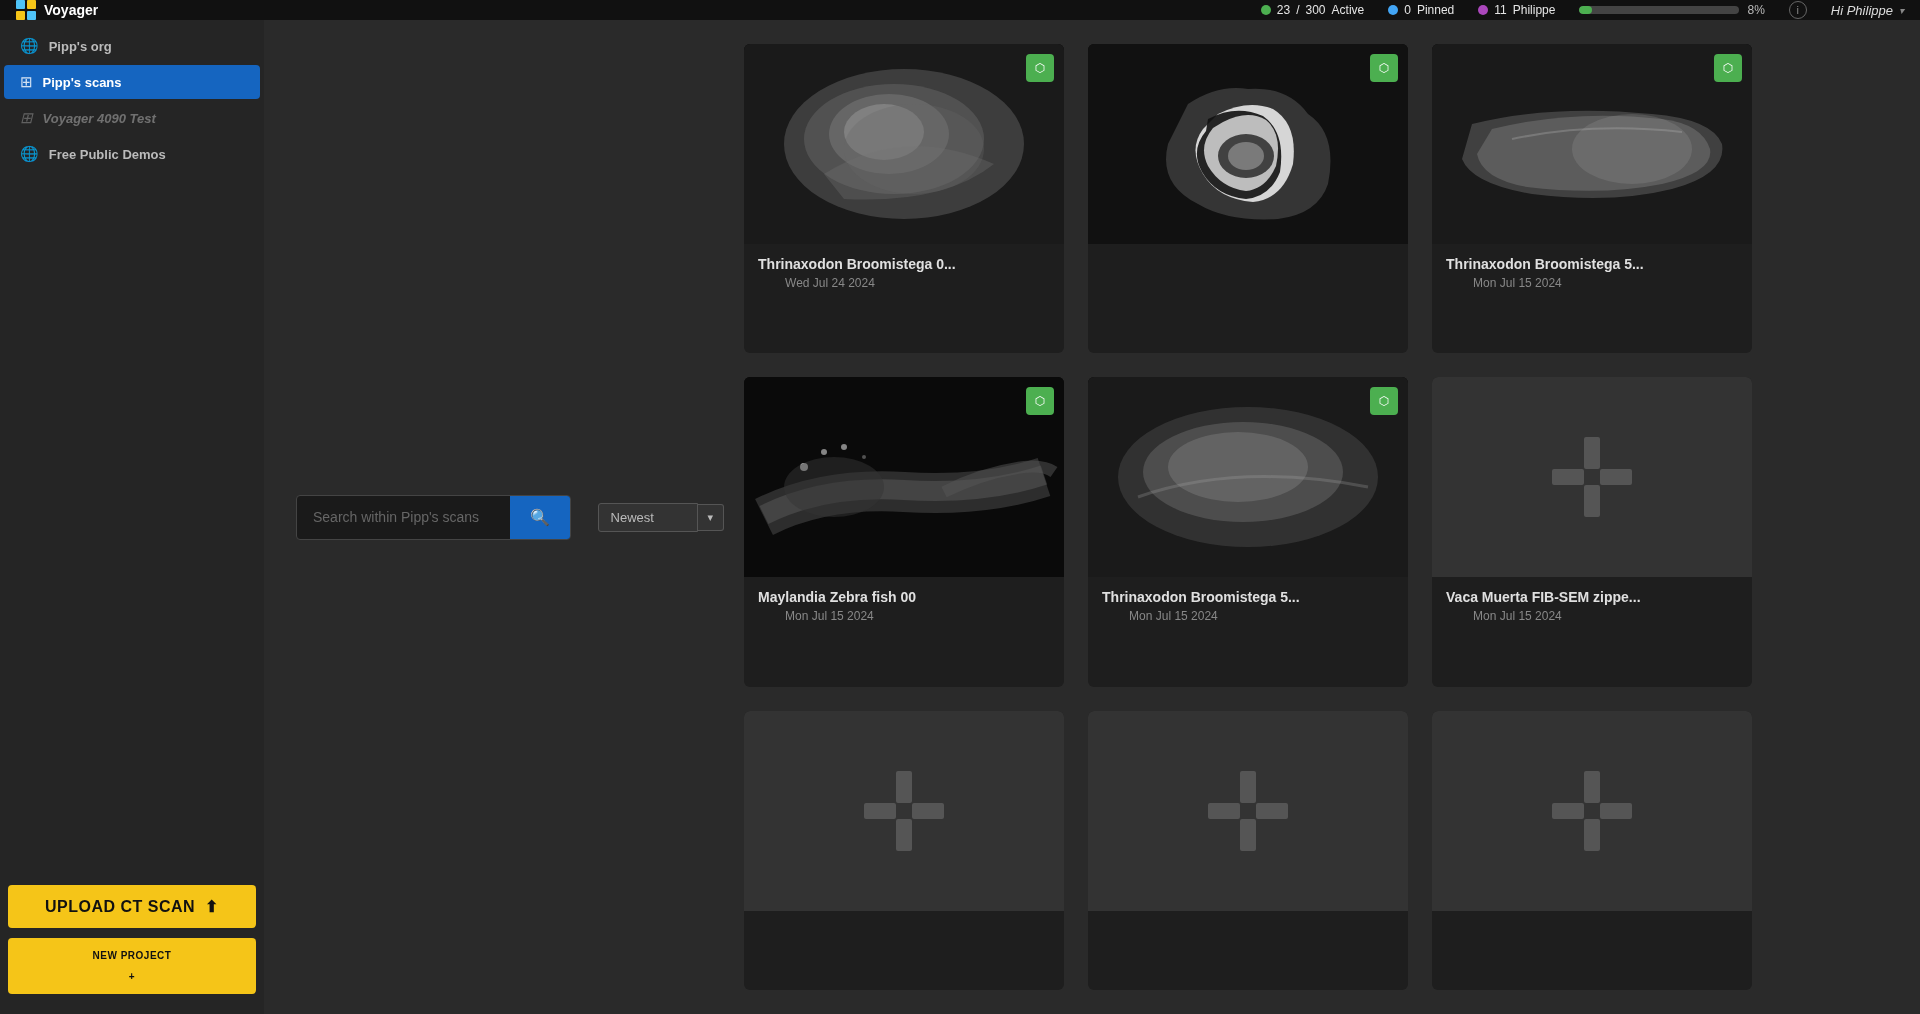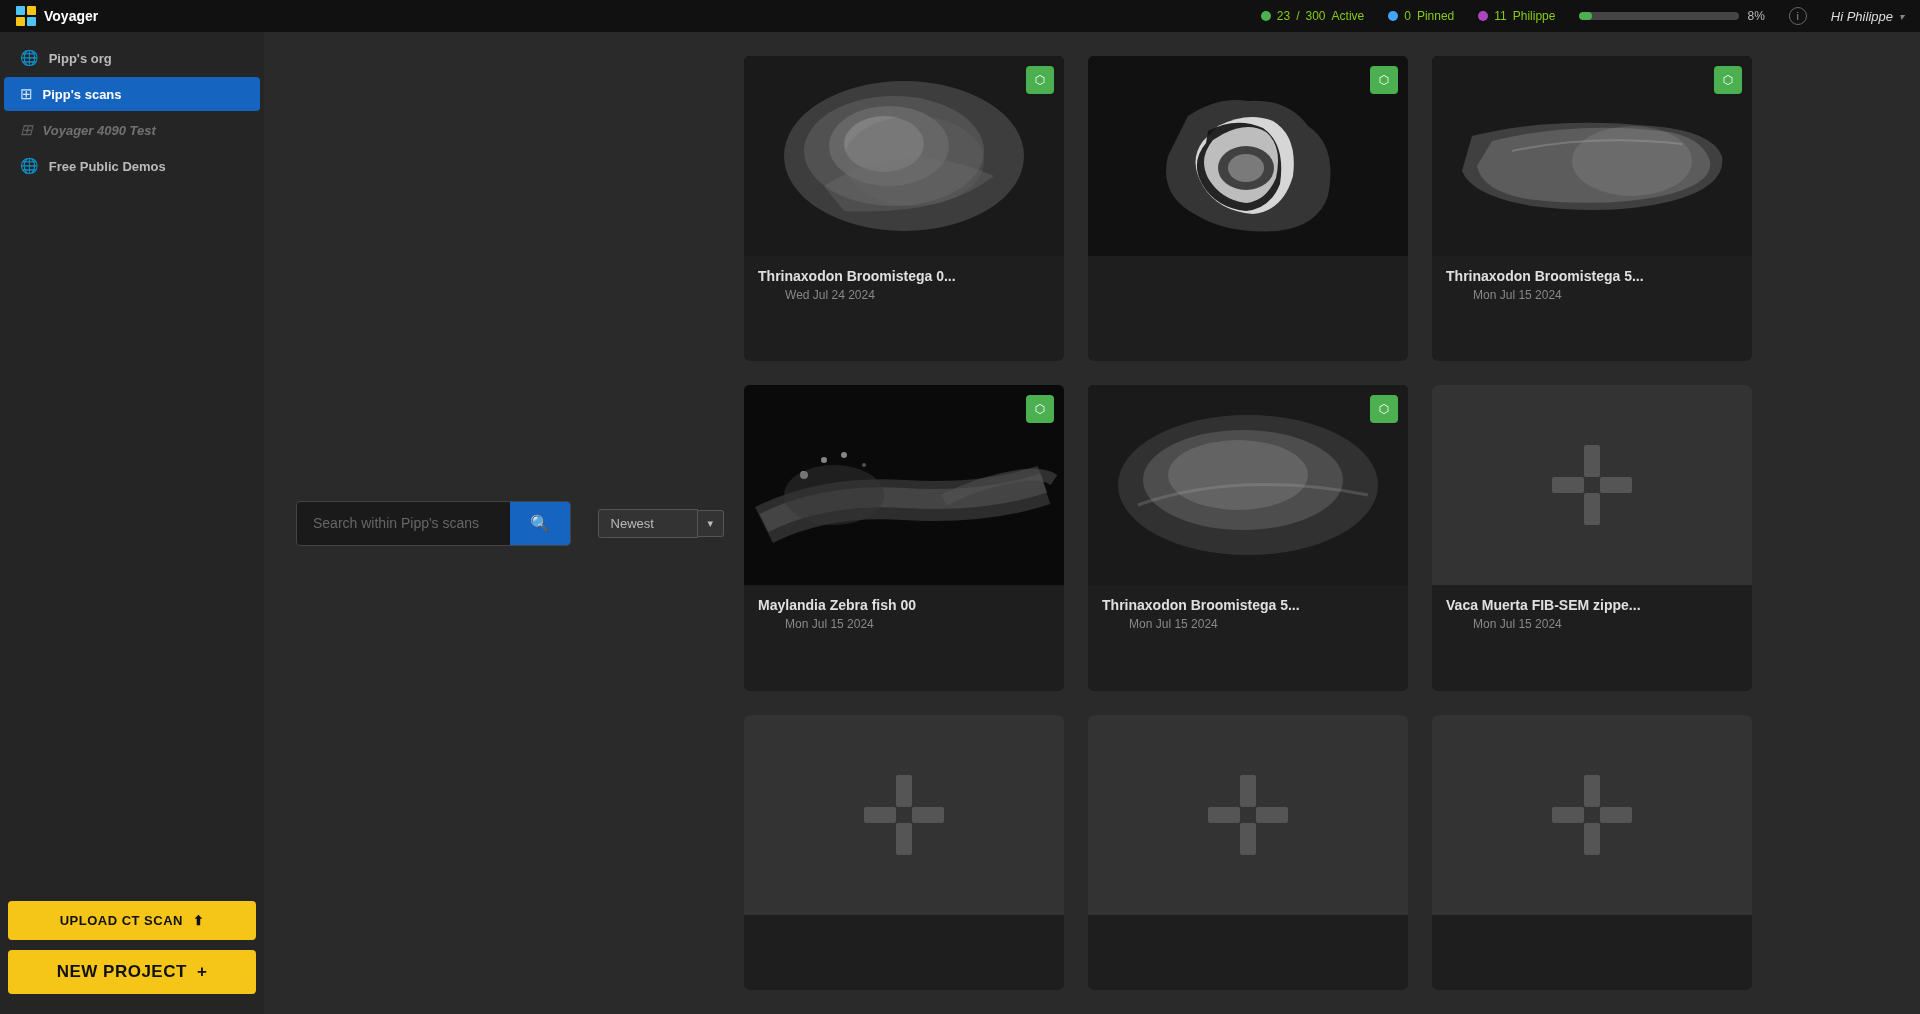--- a/index.html
+++ b/index.html
@@ -10,21 +10,21 @@
       font-size: 13px;
       height: 1014px;
       width: 1920px;
       overflow: hidden;
       display: flex;
       flex-direction: column;
     }
 
     
     .topbar {
-      height: 32px;
+      height: 20px;
       background: #111;
       display: flex;
       align-items: center;
       padding: 0 16px;
       flex-shrink: 0;
       gap: 20px;
     }
     .topbar-logo {
       display: flex;
       align-items: center;
@@ -41,21 +41,21 @@
     .topbar-stats {
       display: flex;
       align-items: center;
       gap: 24px;
     }
     .stat-item {
       display: flex;
       align-items: center;
       gap: 6px;
       font-size: 12px;
-      color: #84cc16;
+      color: #e5e5e5;
     }
     .stat-dot {
       width: 10px;
       height: 10px;
       border-radius: 50%;
     }
     .dot-green { background: #4caf50; }
     .dot-blue { background: #42a5f5; }
     .dot-purple { background: #ab47bc; }
     .progress-bar-container {
@@ -142,45 +142,46 @@
       display: flex;
       flex-direction: column;
       gap: 10px;
     }
     .btn-upload {
       background: #f5c518;
       color: #111;
       border: none;
       border-radius: 4px;
       padding: 12px 16px;
-      font-size: 13px;
+      font-size: 16px;
       font-weight: 700;
       cursor: pointer;
       display: flex;
       align-items: center;
       justify-content: center;
       gap: 10px;
       letter-spacing: 0.5px;
       text-transform: uppercase;
     }
     .btn-new-project {
       background: #f5c518;
       color: #111;
       border: none;
       border-radius: 4px;
       padding: 12px 16px;
-      font-size: 17px;
+      font-size: 10px;
       font-weight: 700;
       cursor: pointer;
       display: flex;
       align-items: center;
       justify-content: center;
       gap: 10px;
       letter-spacing: 0.5px;
       text-transform: uppercase;
+      flex-direction: column;
     }
 
     
     .content-area {
       flex: 1;
       background: #2a2a2a;
       overflow-y: auto;
       padding: 24px 32px;
       display: flex;
       flex-direction: row;

